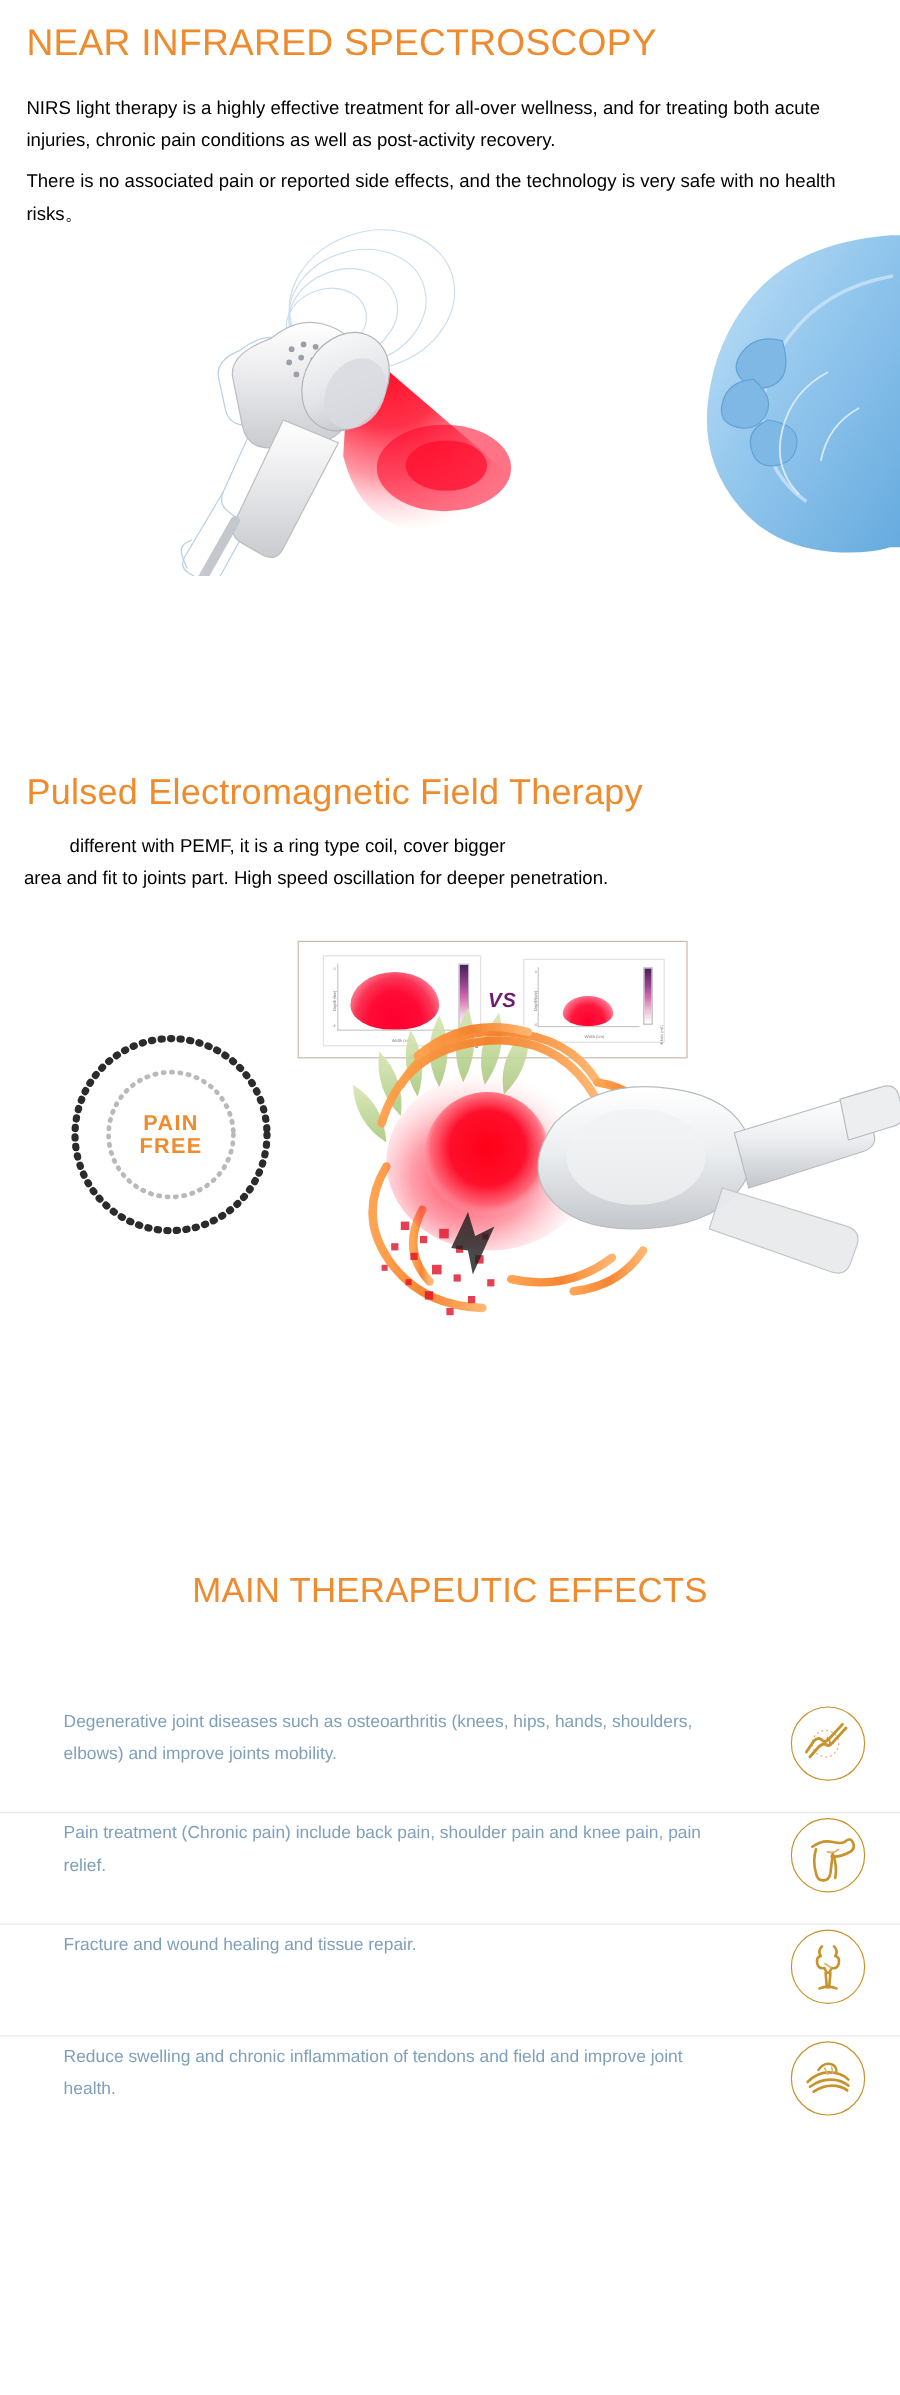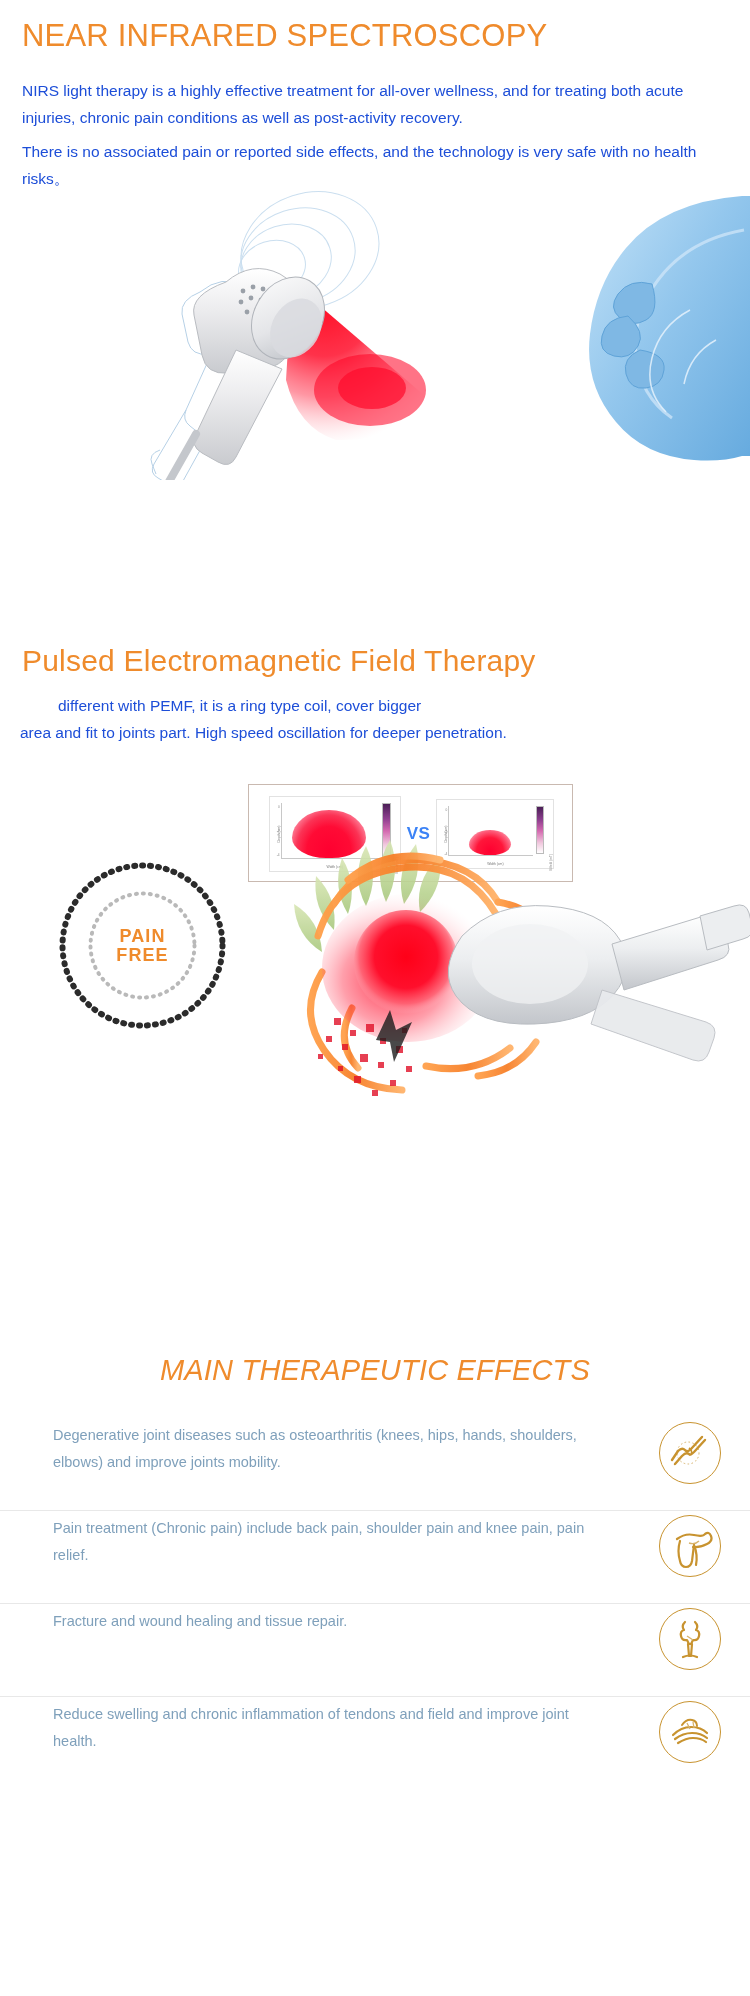--- a/index.html
+++ b/index.html
@@ -12,21 +12,21 @@
   }
   .page{position:relative;width:750px;height:1996px;overflow:hidden;background:#fff;}
 
   
   .h-orange{
     color:#ef8b2c;
     font-weight:normal;
     letter-spacing:.2px;
     margin:0;
   }
-  .body-blue{color:#1d4ed8;}
+  .body-blue{color:#000000;}
 
   
   .sec-nirs{position:absolute;left:0;top:0;width:750px;}
   .nirs-title{
     position:absolute;left:22px;top:18px;
     font-size:31px;line-height:36px;
   }
   .nirs-p1{
     position:absolute;left:22px;top:61px;width:710px;
     font-size:15.5px;line-height:27px;
@@ -72,22 +72,23 @@
     position:absolute;left:0;top:0;width:325px;height:98px;
     display:flex;align-items:center;justify-content:center;gap:6px;
   }
   .vs-chart{
     border:1px solid #e2e2e2;background:#fff;box-sizing:border-box;
     position:relative;
   }
   .vs-chart.big{width:132px;height:76px;}
   .vs-chart.small{width:118px;height:70px;}
   .vs-word{
-    color:#3b82f6;font-size:17px;font-weight:bold;font-family:"Liberation Sans",sans-serif;
+    color:#701a75;font-size:17px;font-weight:bold;font-family:"Liberation Sans",sans-serif;
     letter-spacing:.5px;
+    font-style:italic;
   }
   .vs-axis-y{
     position:absolute;left:11px;top:6px;bottom:12px;width:1px;background:#c8c8c8;
   }
   .vs-axis-x{
     position:absolute;left:11px;right:20px;bottom:12px;height:1px;background:#c8c8c8;
   }
   .vs-ylabel{
     position:absolute;left:1px;top:50%;transform:translateY(-50%) rotate(-90deg);
     transform-origin:center;font-size:3.4px;color:#777;white-space:nowrap;
@@ -121,22 +122,22 @@
   .vs-ticks{position:absolute;left:4px;top:6px;bottom:12px;width:6px;}
   .vs-ticks span{
     position:absolute;right:0;font-size:3.2px;color:#888;
   }
 
   
   .hero2{position:absolute;left:230px;top:840px;width:520px;height:320px;}
 
   
   .effects-title{
-    position:absolute;left:0;top:1352px;width:750px;text-align:center;
-    font-size:29px;line-height:36px;font-style:italic;
+    position:absolute;left:0;top:1308px;width:750px;text-align:center;
+    font-size:29px;line-height:36px;
   }
   .effects-list{position:absolute;left:0;top:1418px;width:750px;}
   .effect-row{
     position:relative;display:flex;align-items:flex-start;
     min-height:84px;padding:4px 0;
     border-bottom:1px solid #e8e8e8;
   }
   .effect-row:last-child{border-bottom:none;}
   .effect-text{
     flex:1;padding-left:53px;padding-right:18px;

